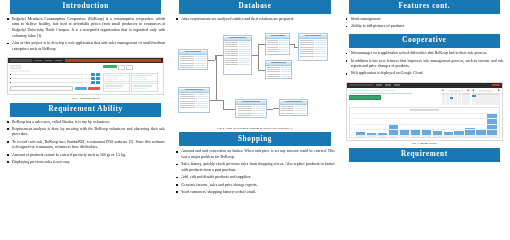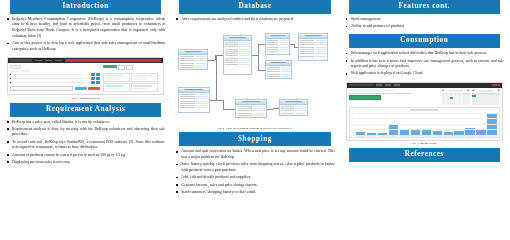--- a/index.html
+++ b/index.html
@@ -232,21 +232,21 @@
             <div class="card">
               <div class="t"></div>
               <div class="l"></div>
             </div>
           </div>
         </div>
       </div>
     </div>
     <div class="caption">Fig. 1. Shopping Screen</div>
 
-    <div class="sec-head">Requirement  Analysis</div>
+    <div class="sec-head">Requirement  Ability</div>
 
     <ul class="blist">
       <li>BoKoop has a sales area, called Baraka, it is run by volunteers.</li>
       <li>Requirement analysis is done by meeting with the BoKoop volunteers and observing their sale procedure.</li>
       <li>To record each sale, BoKoop uses SambaPOS, a restaurant POS software [2]. Since this software is designed for restaurants, volunteers have difficulties.</li>
       <li>Amount of products cannot be entered precisely such as 500 gr or 1.5 kg.</li>
       <li>Displaying previous sales is not easy.</li>
     </ul>
   </div>
 
@@ -546,21 +546,21 @@
 
   <div class="col">
 
     <div class="sec-head clipped">Features  cont.</div>
 
     <ul class="blist">
       <li>Stock management.</li>
       <li>Ability to add pictures of products</li>
     </ul>
 
-    <div class="sec-head">Consumption</div>
+    <div class="sec-head">Cooperative</div>
 
     <ul class="blist">
       <li>Salesmanager web application solved difficulties that BoKoop had in their sale process.</li>
       <li>In addition it has new features that improves sale management process, such as income and sale reports and price changes of products.</li>
       <li>Web application is deployed on Google Cloud.</li>
     </ul>
 
     <div class="figbox">
       <div class="app3">
         <div class="nav">
@@ -723,15 +723,15 @@
               <div class="gl" style="top: 16.5px;"></div>
               <div class="yl" style="top: 16.5px;">25</div>
               <div class="gl" style="top: 22px;"></div>
               <div class="yl" style="top: 22px;">0</div>
             </div>
         </div>
       </div>
     </div>
     <div class="caption">Fig. 3. Income Report</div>
 
-    <div class="sec-head">References</div>
+    <div class="sec-head">Requirement</div>
   </div>
 </div>
 
 </body></html>

